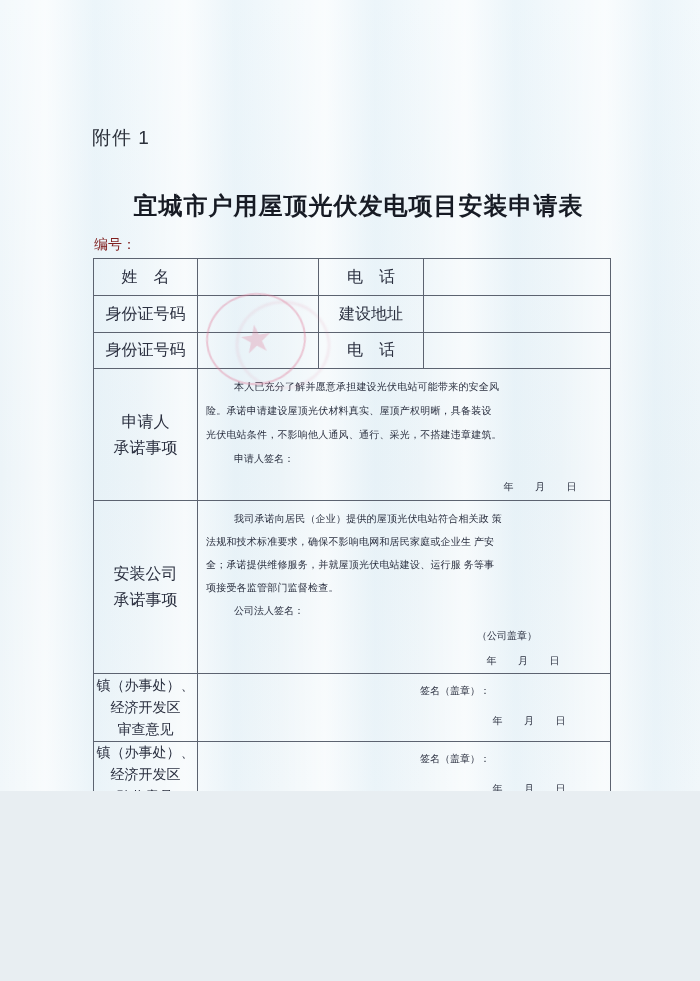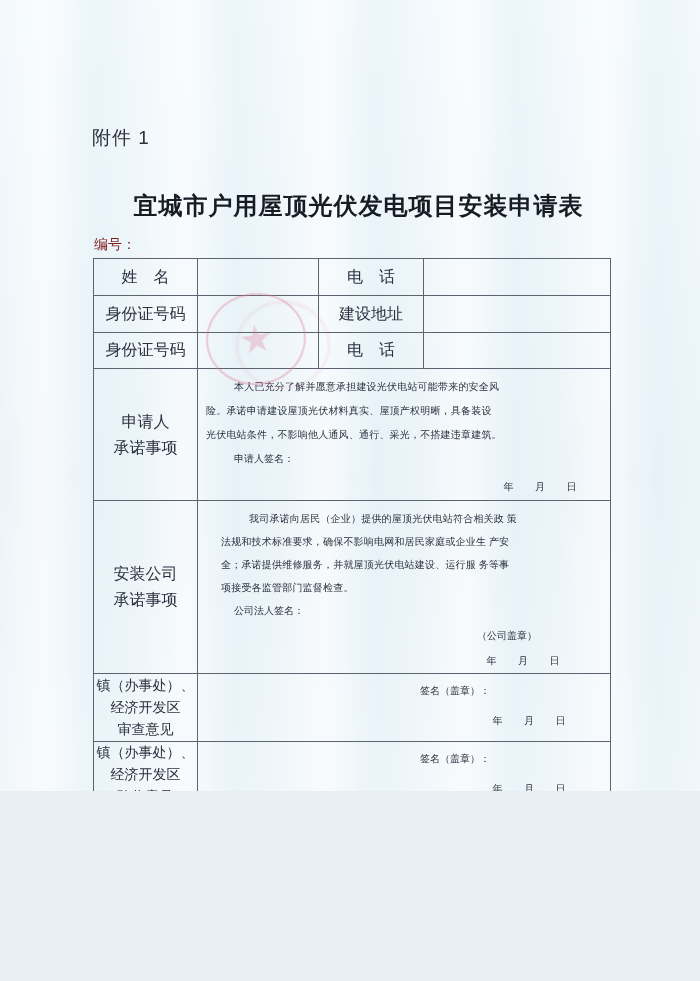--- a/index.html
+++ b/index.html
@@ -43,21 +43,21 @@
   td.lbl-sm { text-align:center; vertical-align:middle; font-size:14px; white-space:nowrap; }
   td.lbl-sm .lbl-line { line-height:22px; white-space:nowrap; }
   td.val { vertical-align:middle; }
   td.content { vertical-align:top; text-align:left; padding:6px 0 0 8px; }
 
   tr.r1 { height:37px; } tr.r2 { height:37px; } tr.r3 { height:36px; }
   tr.r4 { height:132px; } tr.r5 { height:173px; }
   tr.r6 { height:68px; } tr.r7 { height:67px; }
 
   .body-line { line-height:24px; letter-spacing:0.2px; }
-  .r5 .body-line { line-height:23px;margin-left:15px; }
+  .r5 .body-line { line-height:23px; }
   .indent { text-indent:28px; }
   .sig-line { line-height:24px; }
   .r5 .sig-line { line-height:23px; }
   .date-line { text-align:right; line-height:24px; letter-spacing:0.5px; }
   .r4 .date-line { padding-right:33px; margin-top:4px; }
   .r5 .stamp-line { text-align:right; padding-right:73px; line-height:23px; margin-top:2px; }
   .r5 .date-line { padding-right:50px; line-height:23px; margin-top:2px; }
   .sign-line { margin-left:214px; line-height:22px; }
   .r6 .date-line, .r7 .date-line { padding-right:44px; margin-top:8px; line-height:22px; }
 

